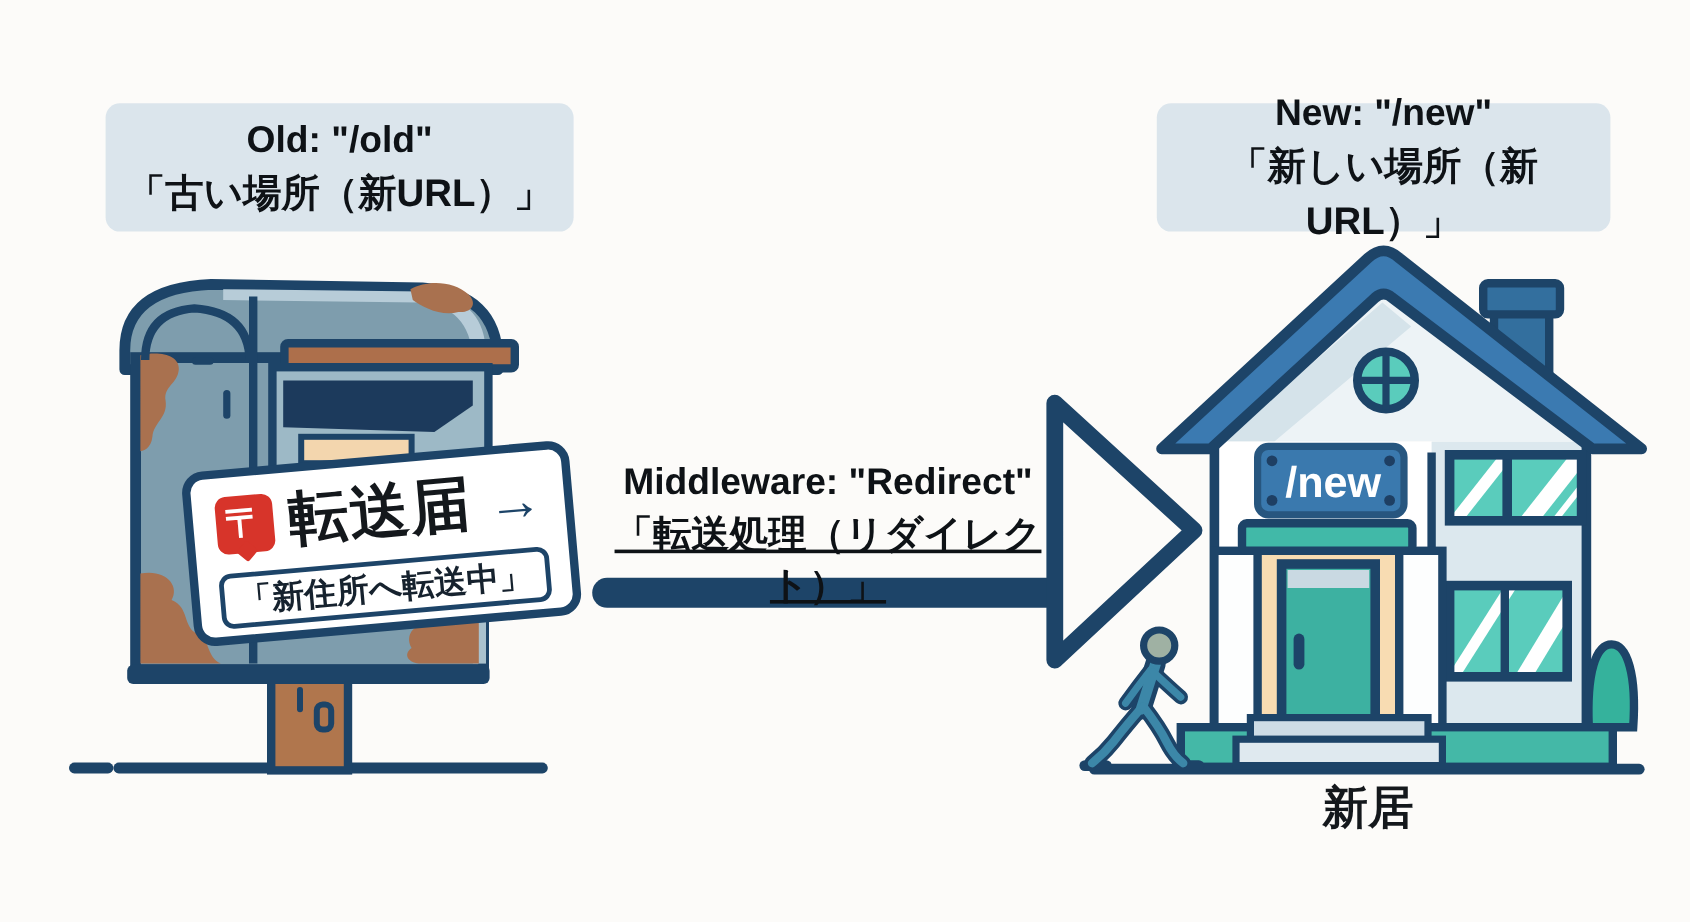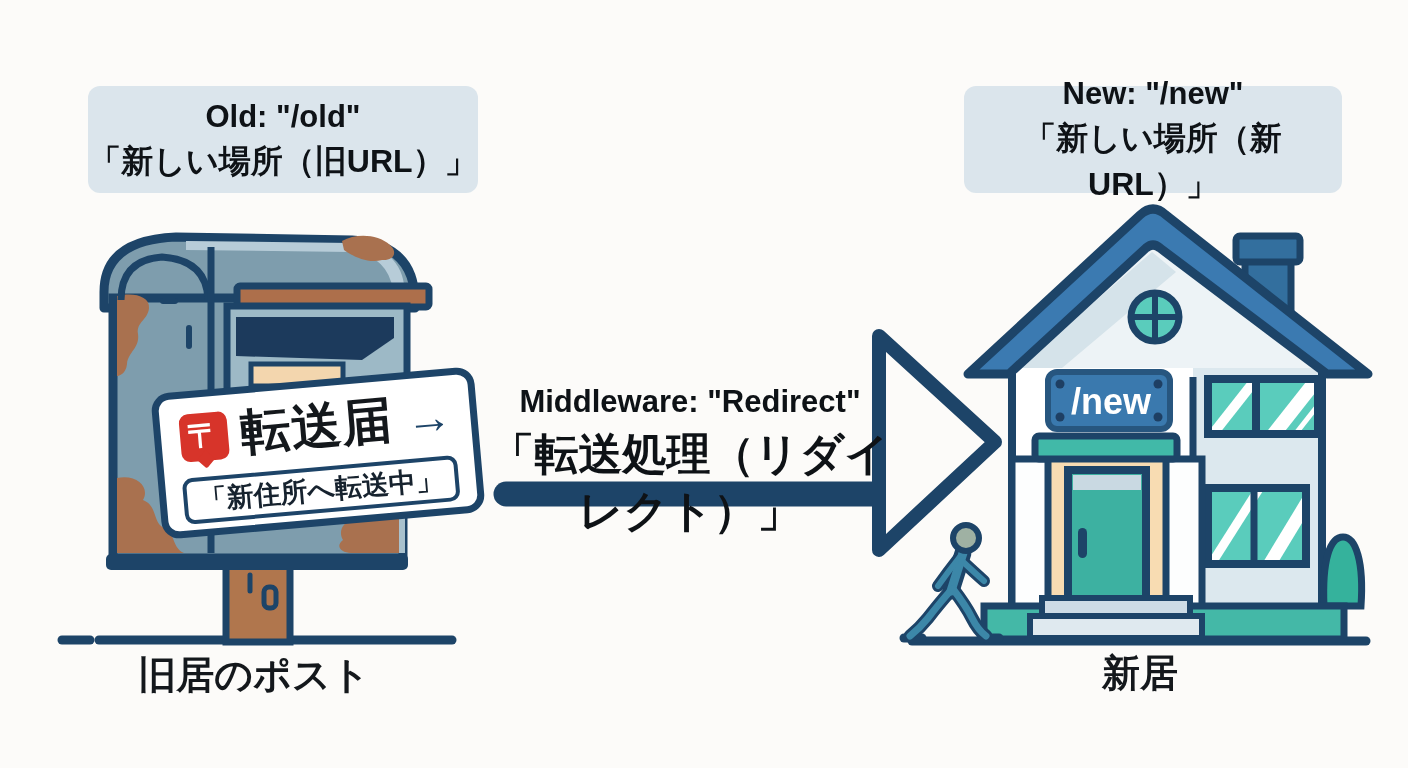--- a/index.html
+++ b/index.html
@@ -22,21 +22,21 @@
   .label-box .l1{font-size:31px;}
   .label-box .l2{font-size:32px;}
   #old-box{left:88px;top:86px;width:390px;height:107px;}
   #new-box{left:964px;top:86px;width:378px;height:107px;}
 
   .mid-label{
     position:absolute;left:478px;top:382px;width:424px;z-index:3;
     text-align:center;font-weight:700;color:#0e1216;line-height:1.3;
   }
   .mid-label .l1{font-size:31px;}
-  .mid-label .l2{font-size:44px;margin-top:3px;}
+  .mid-label .l2{font-size:32px;margin-top:3px;text-decoration:underline;}
 
   .caption{
     position:absolute;z-index:3;text-align:center;
     font-weight:700;color:#14181c;font-size:38px;
   }
   #old-caption{left:128px;top:650px;width:252px;}
   #new-caption{left:1062px;top:648px;width:156px;text-align:center;}
 
   .card{
     position:absolute;left:156px;top:380px;width:324px;height:146px;z-index:2;
@@ -219,21 +219,21 @@
         <path d="M961,560 Q975,573 984,581" stroke-width="6"></path>
         <path d="M952,589 Q938,605 928,618 Q920,628 910,636" stroke-width="7"></path>
         <path d="M953,589 Q966,606 972,618 Q978,630 986,636" stroke-width="7"></path>
       </g>
       <circle cx="966" cy="538" r="13" fill="#9fb1a3" stroke="#1d4468" stroke-width="6"></circle>
     </g>
   </svg>
 
   <div class="label-box" id="old-box">
     <div class="l1">Old: "/old"</div>
-    <div class="l2">「新しい場所（旧URL）」</div>
+    <div class="l2">「古い場所（新URL）」</div>
   </div>
 
   <div class="label-box" id="new-box">
     <div class="l1">New: "/new"</div>
     <div class="l2">「新しい場所（新URL）」</div>
   </div>
 
   <div class="mid-label">
     <div class="l1">Middleware: "Redirect"</div>
     <div class="l2">「転送処理（リダイレクト）」</div>
@@ -241,16 +241,15 @@
 
   <div class="card">
     <div class="card-row1">
       <span class="postal">〒</span>
       <span class="card-title">転送届</span>
       <span class="card-arrow">→</span>
     </div>
     <div class="card-sub">「新住所へ転送中」</div>
   </div>
 
-  <div class="caption" id="old-caption">旧居のポスト</div>
   <div class="caption" id="new-caption">新居</div>
 
 </div>
 
 </body></html>

